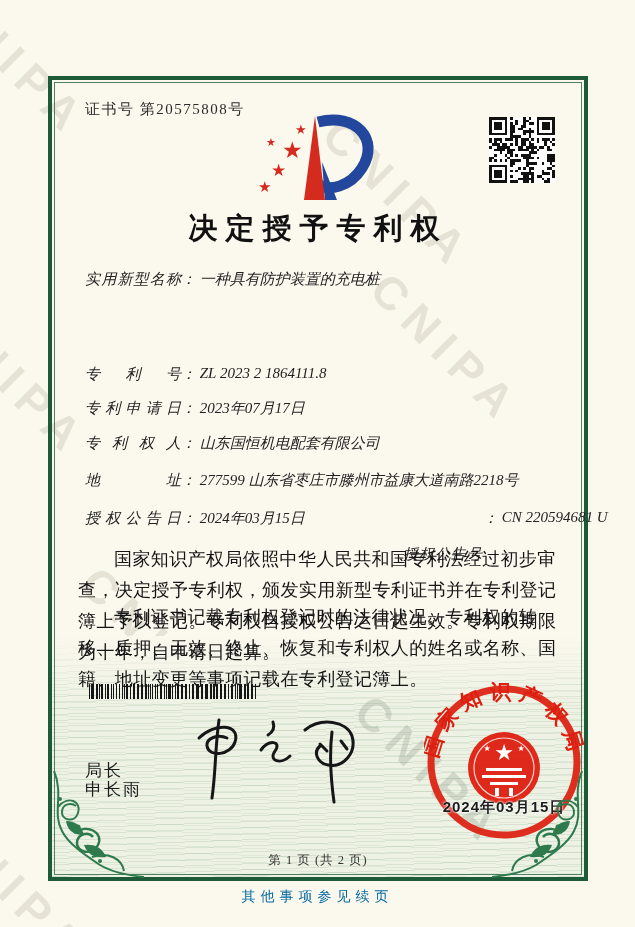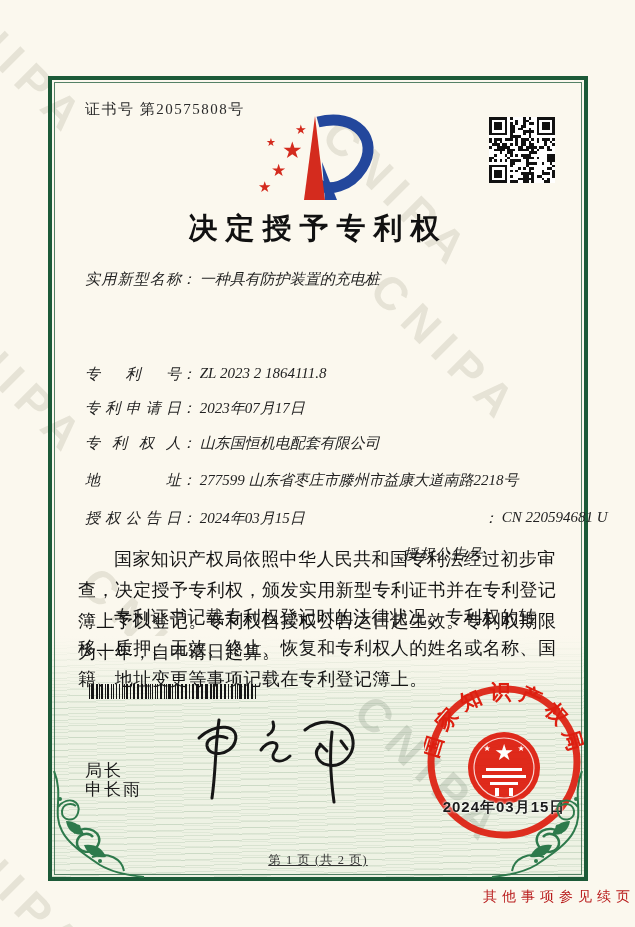--- a/index.html
+++ b/index.html
@@ -51,24 +51,24 @@
             font-size:17px;color:#1c1c1c;letter-spacing:2px;}
   .sig{position:absolute;left:135px;top:628px;width:180px;height:98px;}
 
   .seal{position:absolute;left:372px;top:602px;width:160px;height:160px;}
   .seal-date{position:absolute;left:372px;top:718px;width:160px;text-align:center;
              font-family:"Liberation Sans","DejaVu Sans",sans-serif;font-size:15px;
              font-weight:bold;color:#1b1b1b;letter-spacing:1px;
              text-shadow:0 0 2px #fff,0 0 3px #fff;}
 
   .page-info{position:absolute;left:0;bottom:8px;width:100%;text-align:center;
-             font-size:12.5px;color:#333;letter-spacing:1px;text-decoration:underline;}
-
-  .cont-note{position:absolute;left:0;top:888px;width:100%;text-align:right;
-             font-size:14px;letter-spacing:5px;color:#b91c1c;z-index:1;}
+             font-size:12.5px;color:#333;letter-spacing:1px;}
+
+  .cont-note{position:absolute;left:0;top:888px;width:100%;text-align:center;
+             font-size:14px;letter-spacing:5px;color:#0369a1;z-index:1;}
 
   .ornament{position:absolute;width:100px;height:112px;bottom:-4px;}
   .ornament.left{left:-4px;}
   .ornament.right{right:-4px;transform:scaleX(-1);}
 </style>
 </head>
 <body>
 
 <div id="stage">
 

